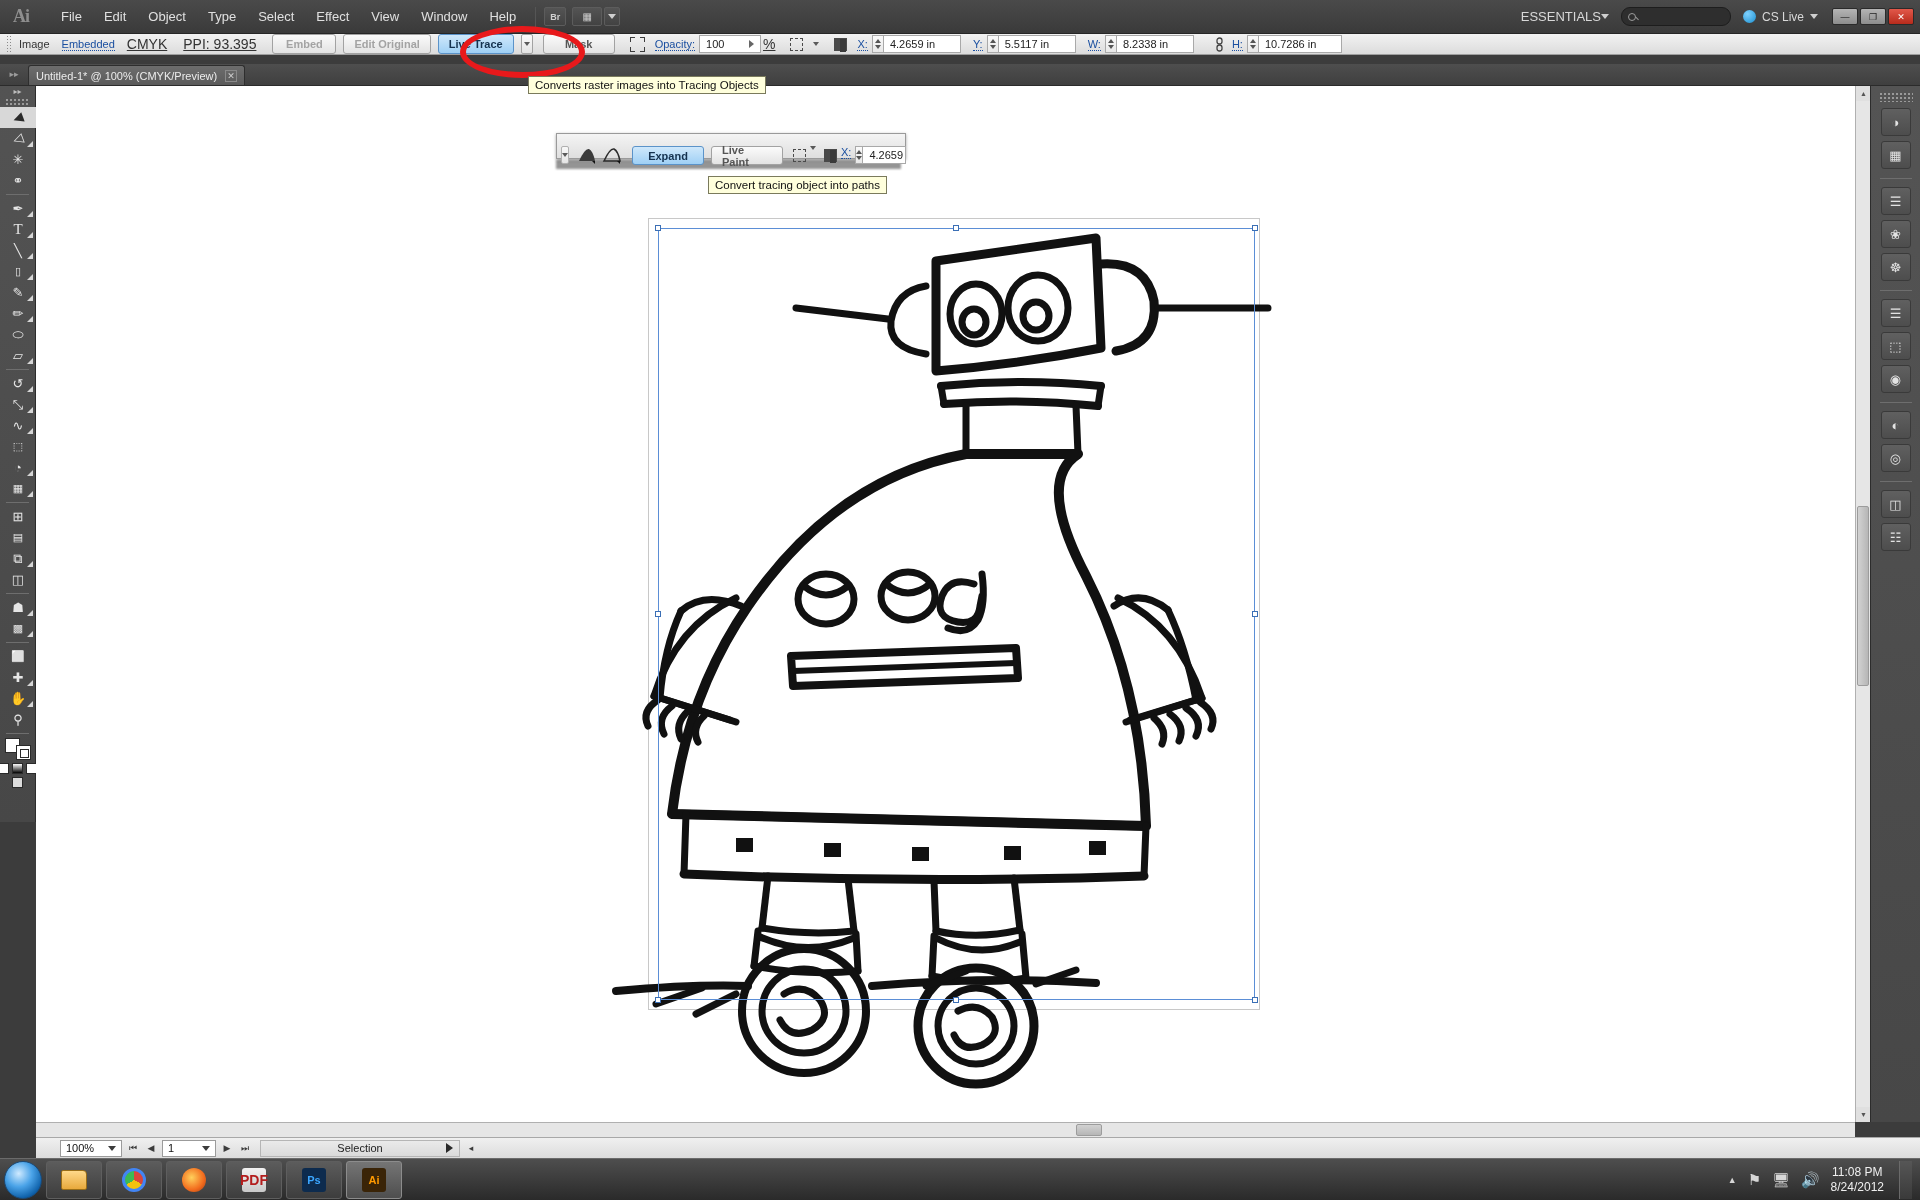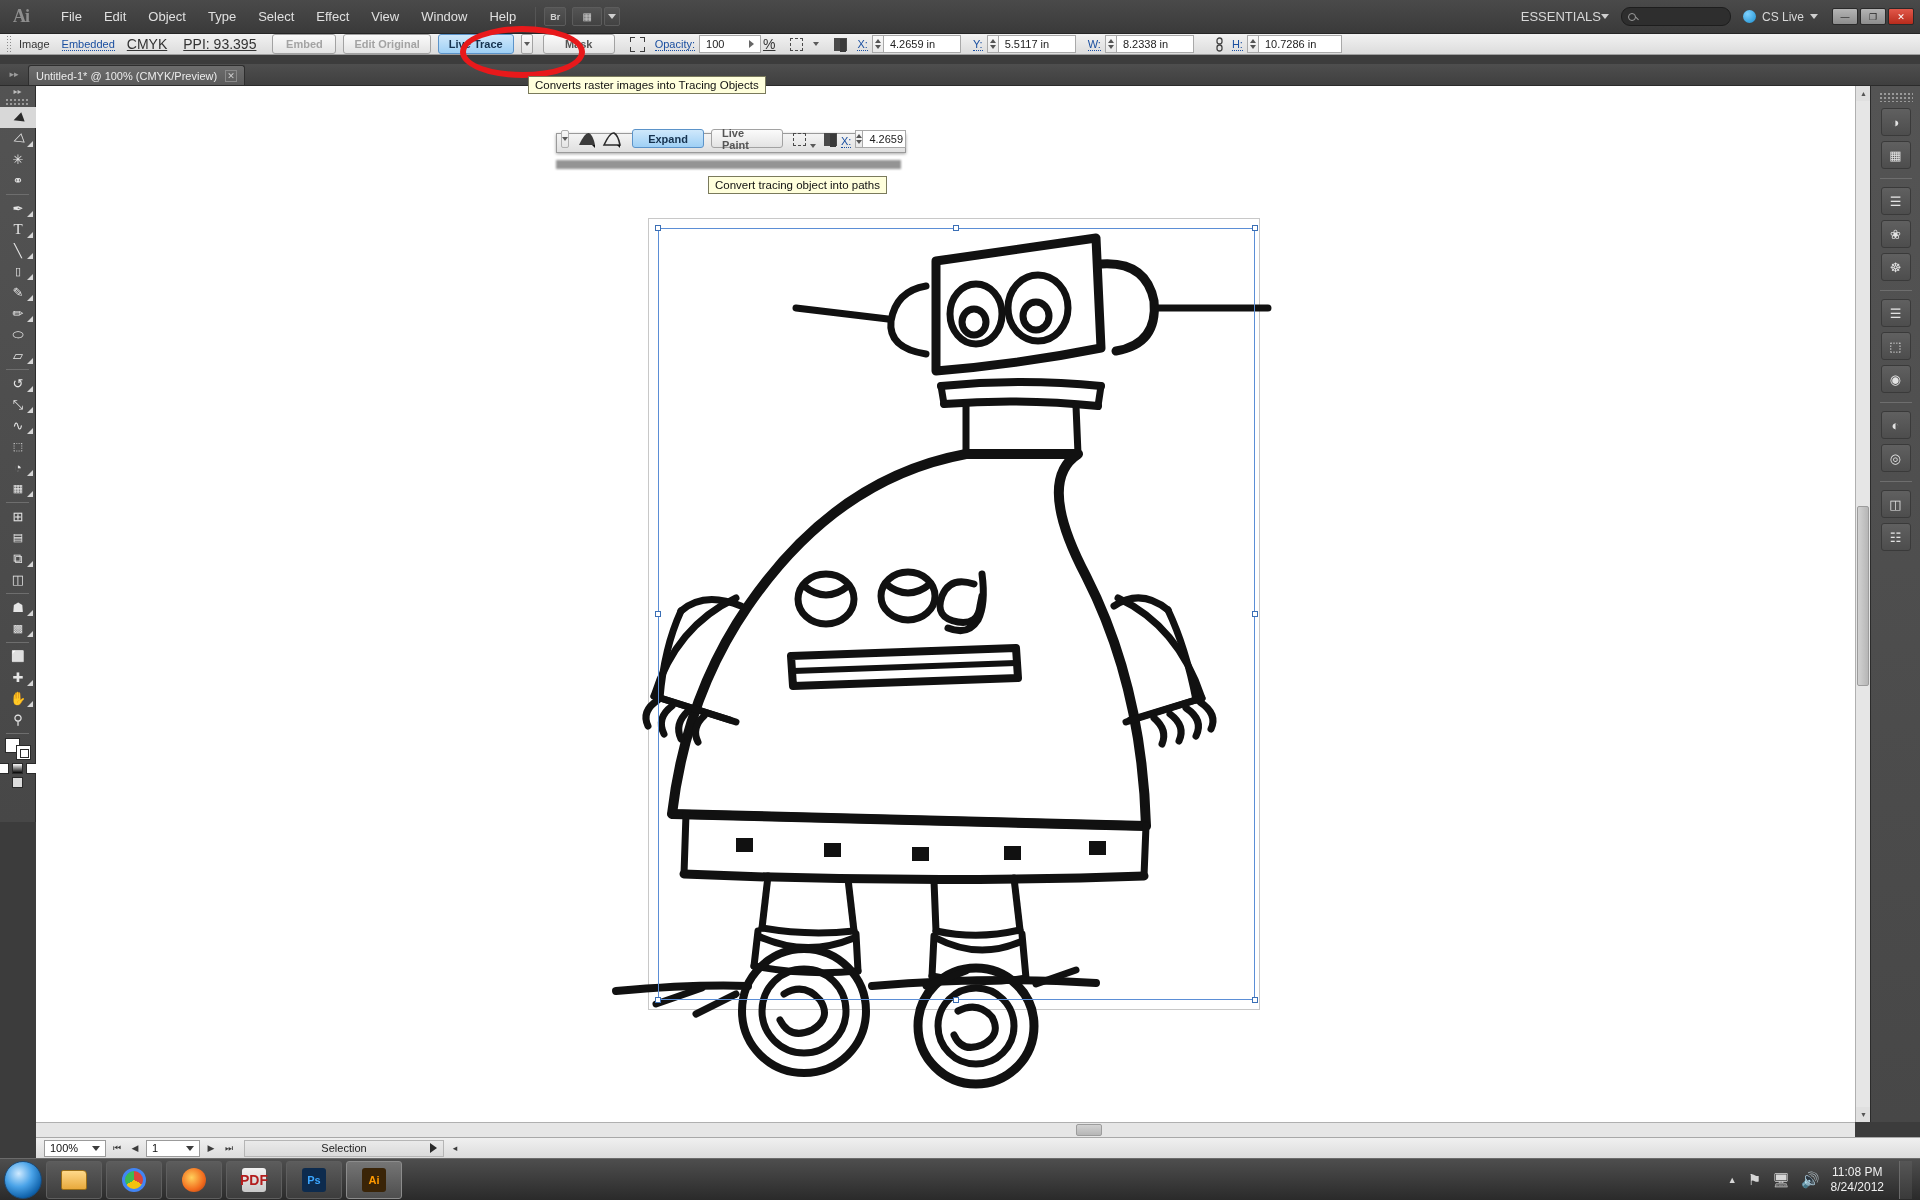--- a/index.html
+++ b/index.html
@@ -173,21 +173,21 @@
     position: absolute; background: #ffffdc; border: 1px solid #7a7a5c;
     font-size: 11.5px; color: #111; padding: 2px 6px; z-index: 70;
     white-space: nowrap; font-family: "Liberation Sans", sans-serif;
   }
 
   
   .float-strip {
     position: absolute; height: 20px;
     background: linear-gradient(#f4f4f4, #dfdfdf);
     border: 1px solid #9a9a9a;
-    display: flex; align-items: flex-end; padding: 4px 4px; z-index: 50;
+    display: flex; align-items: flex-start; padding: 12px 4px; z-index: 50;
     box-shadow: 0 1px 3px rgba(0,0,0,.35);
   }
   .float-shadow {
     position: absolute; background: rgba(60,60,60,.55); z-index: 45;
     filter: blur(1px);
   }
   .mini-arrow {
     width: 12px; height: 18px; border: 1px solid #b0b0b0; border-radius: 2px;
     background: linear-gradient(#f8f8f8, #e5e5e5);
     display: flex; align-items: center; justify-content: center; margin-right: 8px;
@@ -306,21 +306,21 @@
   .scroll-arrow {
     position: absolute; width: 15px; height: 15px; background: #e0e0e0;
     display: flex; align-items: center; justify-content: center; font-size: 7px; color: #555;
   }
 
   
   .statusbar {
     position: absolute; left: 36px; bottom: 42px; right: 0; height: 21px;
     background: linear-gradient(#f0f0f0, #dcdcdc);
     border-top: 1px solid #a8a8a8;
-    display: flex; align-items: center; gap: 4px; padding-left: 8px;
+    display: flex; align-items: center; gap: 4px; padding-left: 24px;
   }
   .zoom-combo {
     width: 62px; height: 17px; border: 1px solid #9b9b9b; background: #fff;
     font-size: 11px; display: flex; align-items: center; padding-left: 5px;
     position: relative; color: #111;
   }
   .zoom-combo .caret { position: absolute; right: 5px; width: 0; height: 0;
     border-left: 4px solid transparent; border-right: 4px solid transparent;
     border-top: 5px solid #3c3c3c; }
   .nav-btn { width: 14px; height: 17px; display: flex; align-items: center;

